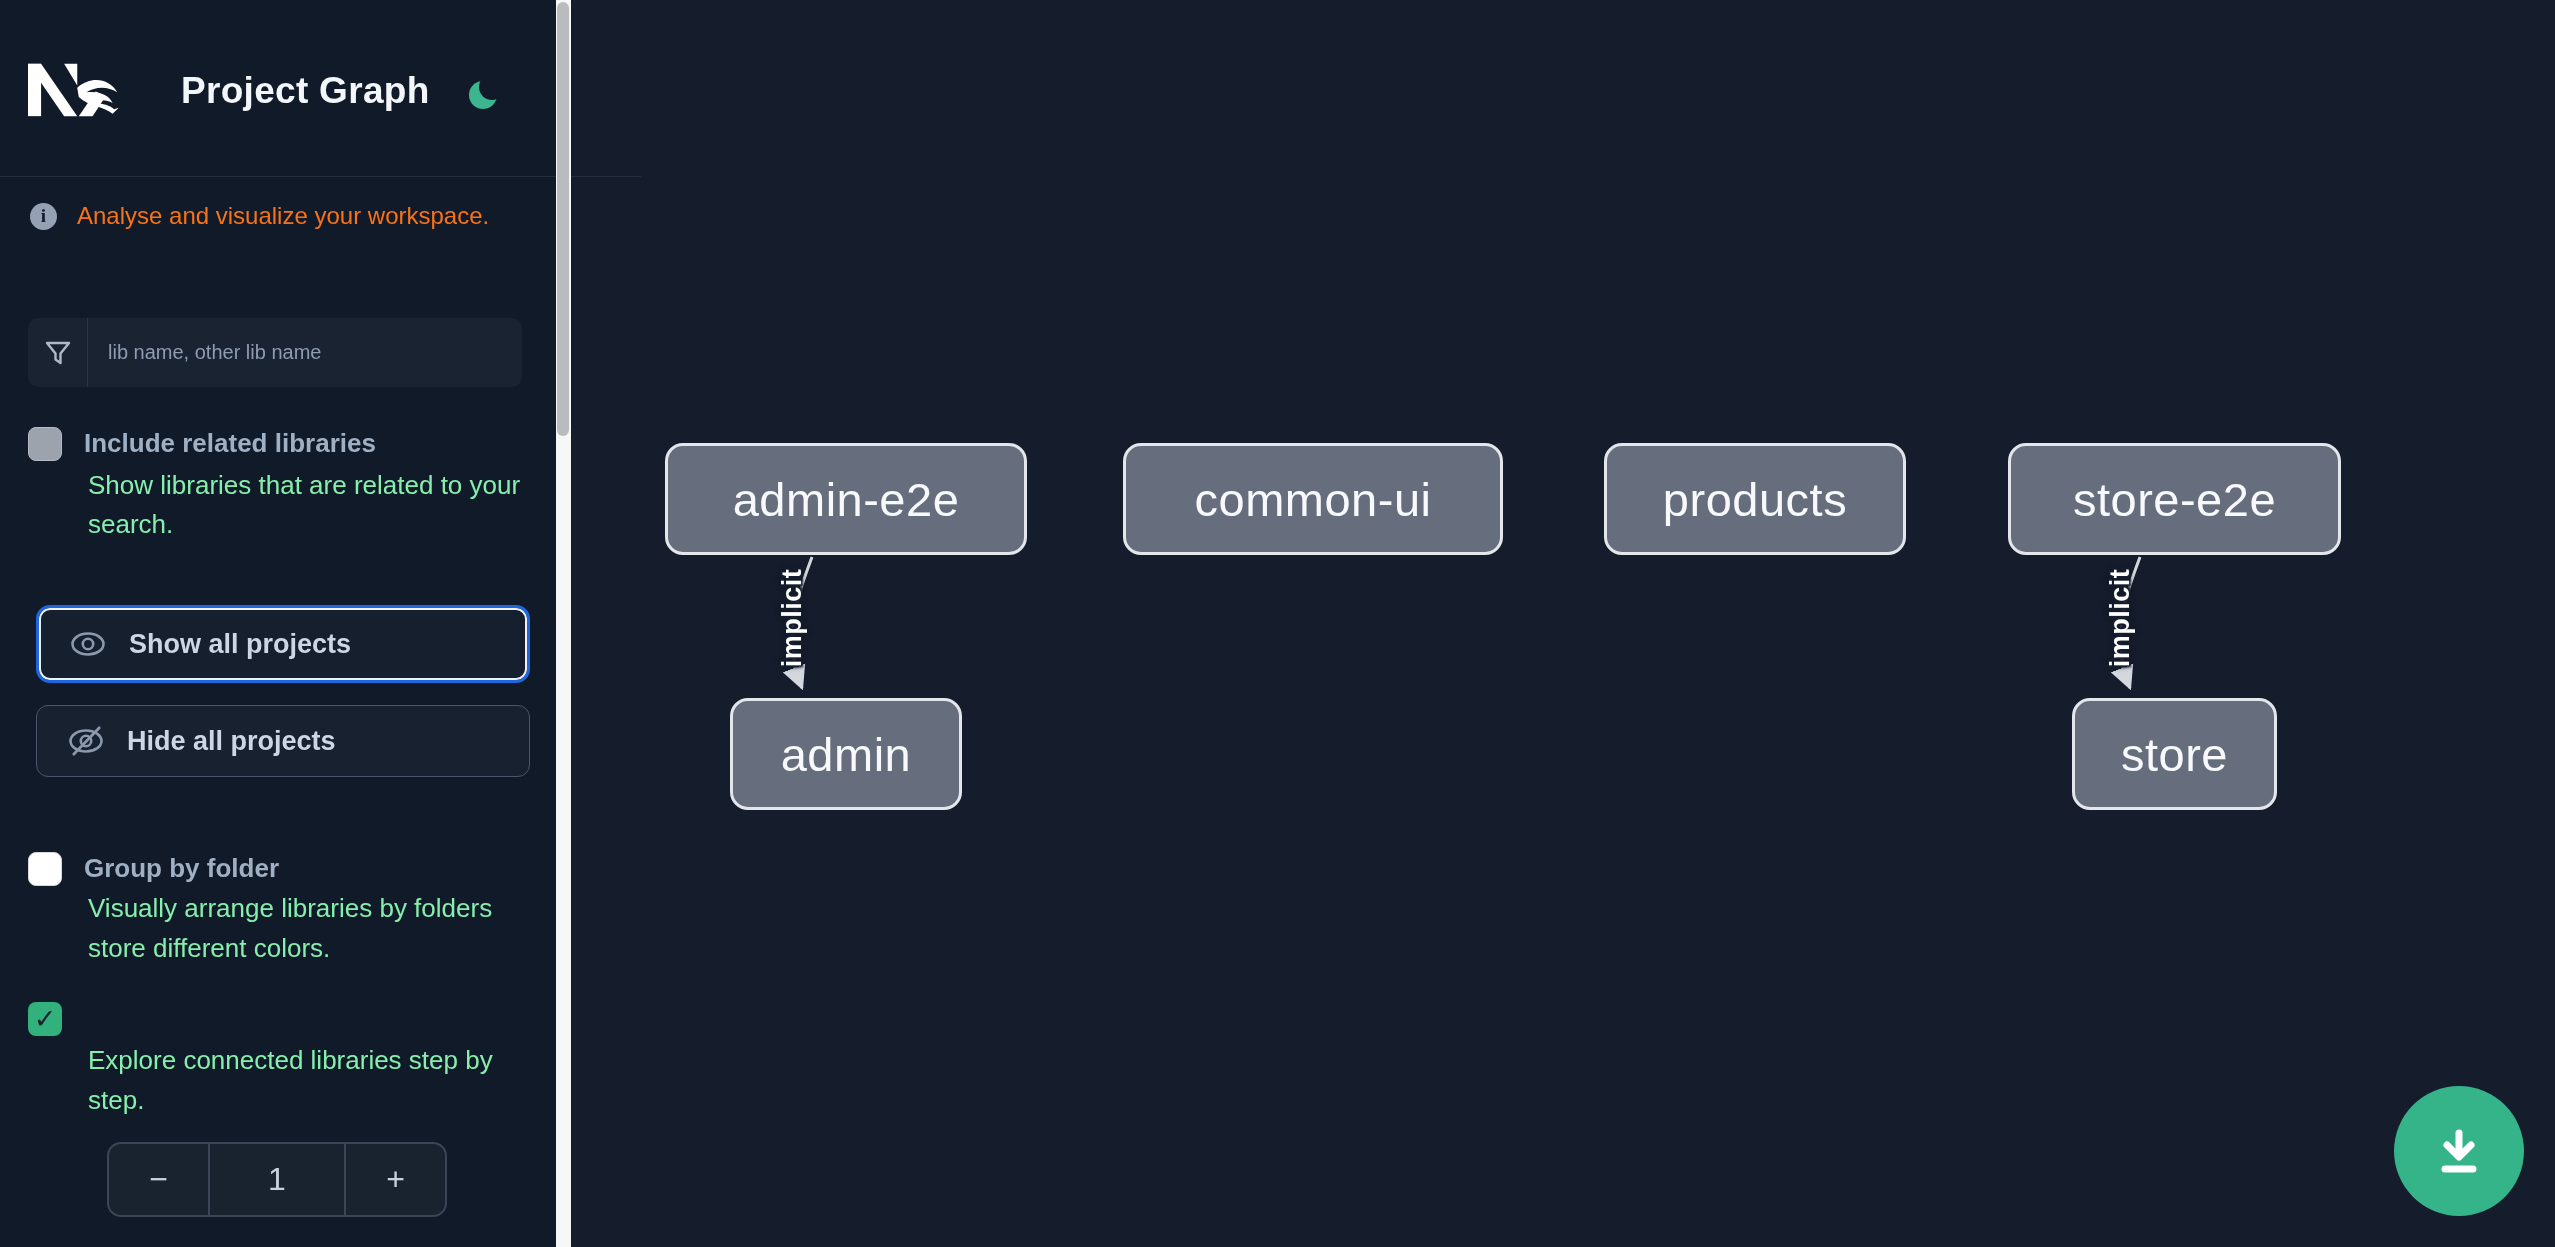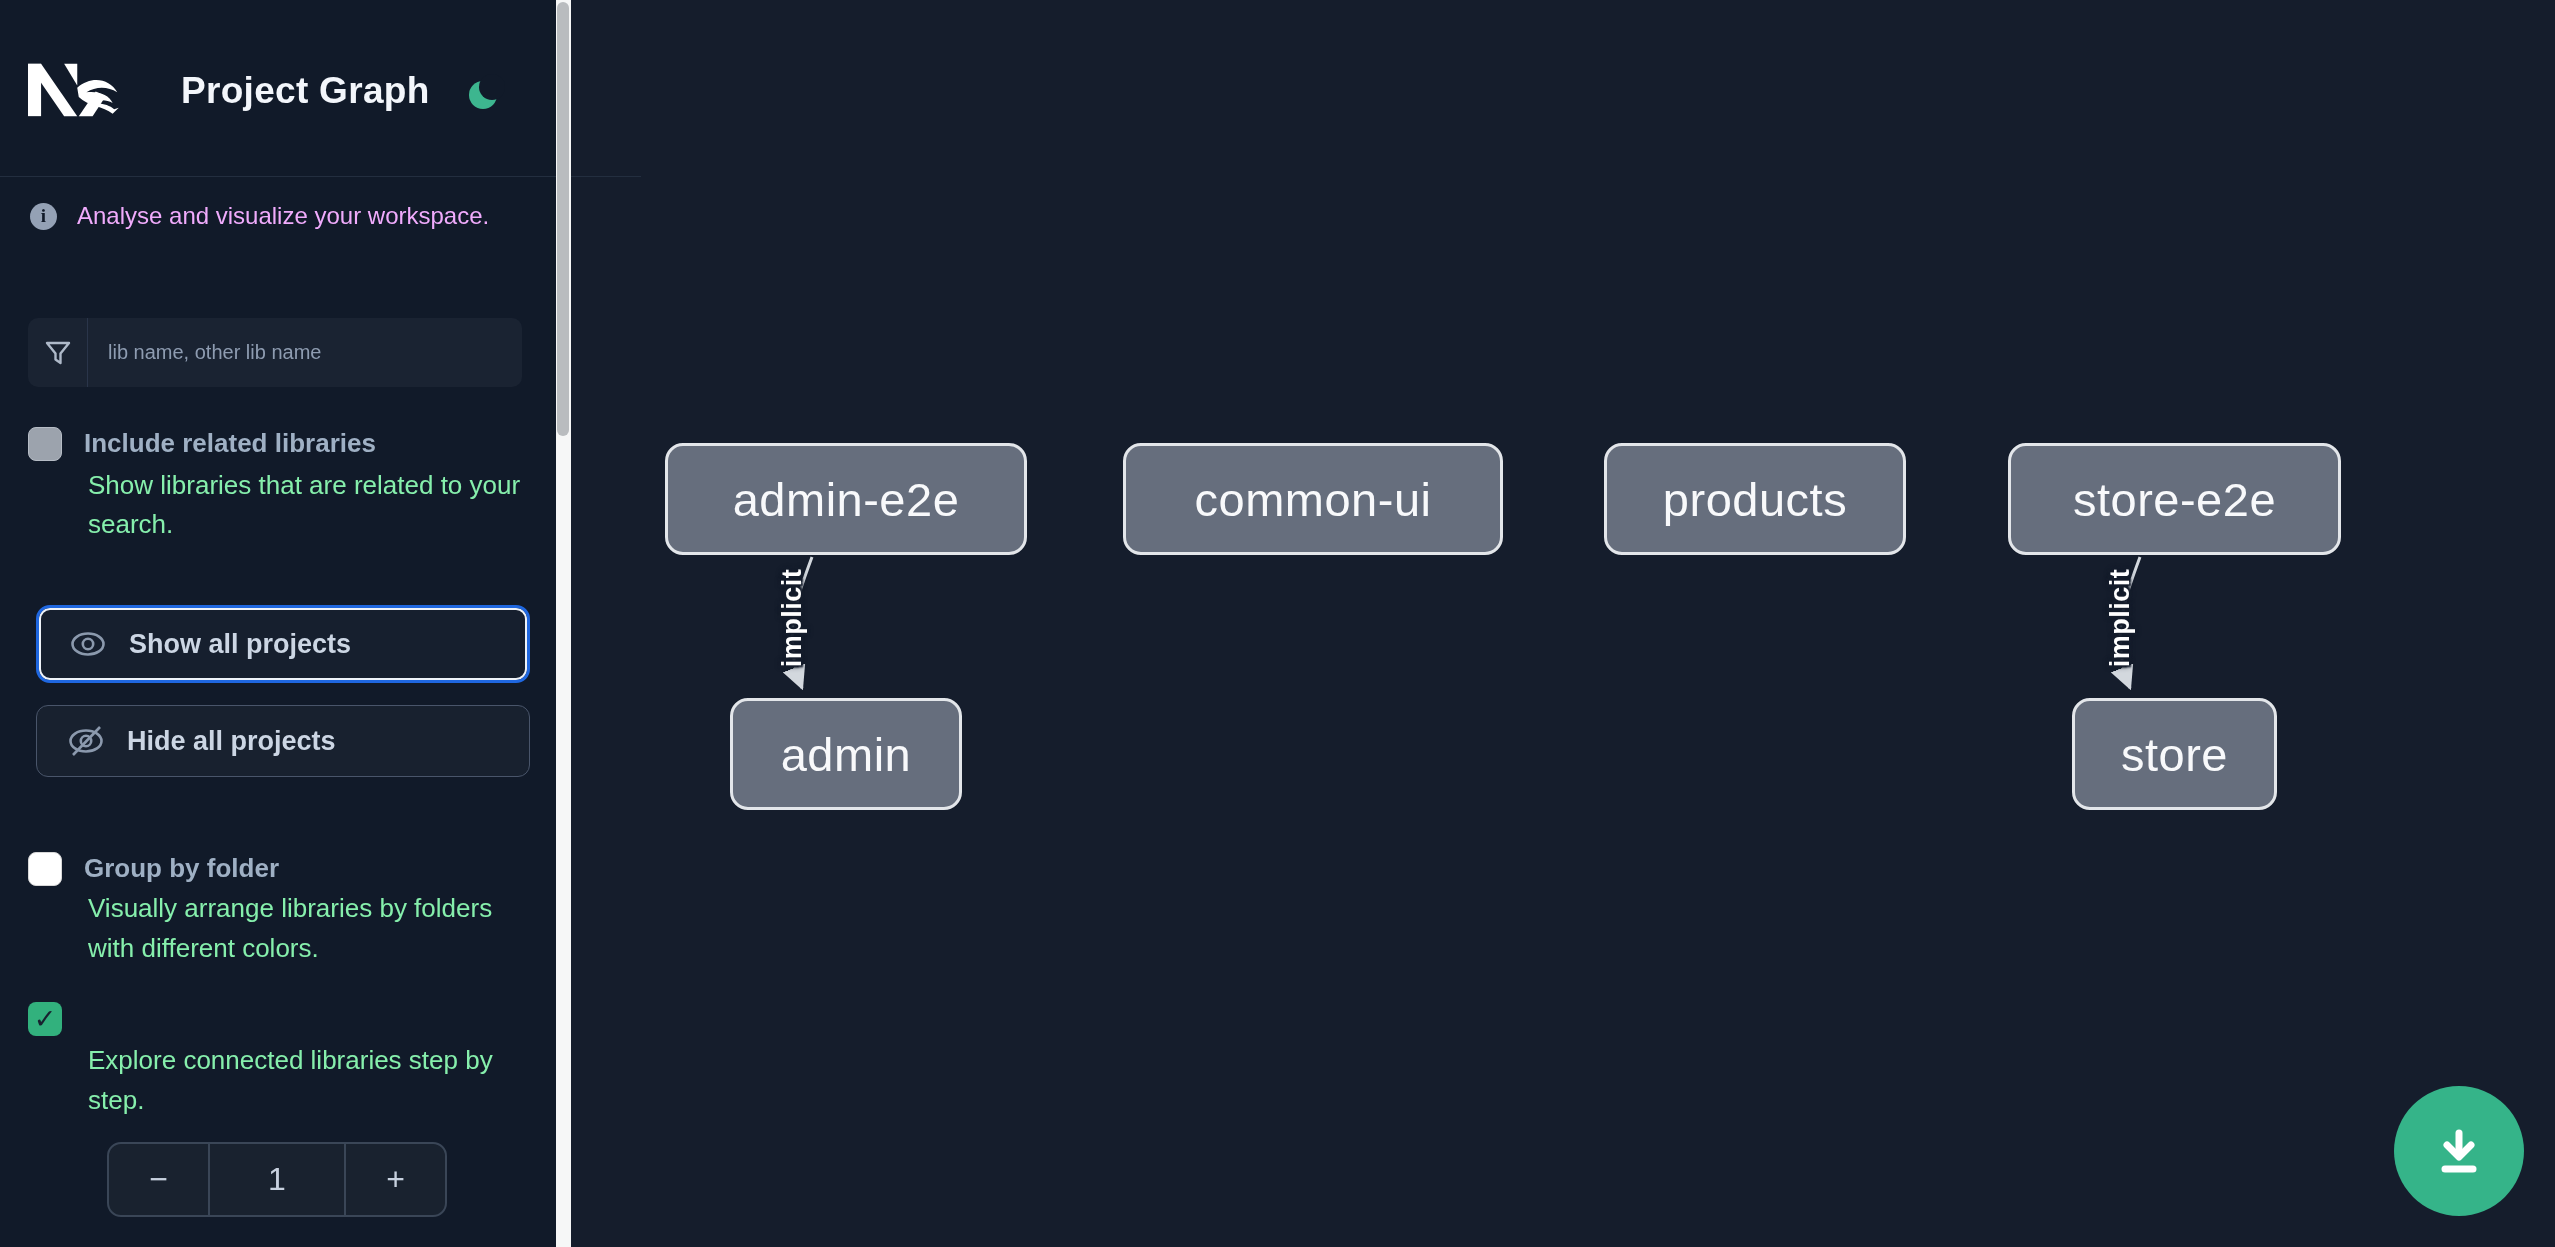--- a/index.html
+++ b/index.html
@@ -11,21 +11,21 @@
   .sidebar { position:absolute; left:0; top:0; width:556px; height:1247px; background:#111a29; }
   .sb-header { position:absolute; left:0; top:0; width:641px; height:177px; border-bottom:1px solid #232e3f;text-align:right; }
   .nx-logo { position:absolute; left:28px; top:60px; width:100px; height:60px; }
   .app-title { position:absolute; left:181px; top:70px; font-size:37px; font-weight:700; color:#f3f6fb; letter-spacing:.3px; }
   .theme-toggle { position:absolute; left:466px; top:74px; width:40px; height:40px; cursor:pointer; background:none; border:none; }
 
   .tagline-row { position:absolute; left:30px; top:202px; display:flex; align-items:center; gap:20px; }
   .info-icon { width:27px; height:27px; border-radius:50%; background:#94a1b5; color:#111a29;
                display:flex; align-items:center; justify-content:center; font-size:19px; font-weight:700;
                font-family:"Liberation Serif","DejaVu Serif",serif; flex:0 0 auto; }
-  .tagline { font-size:24px; color:#f0abfc; }
+  .tagline { font-size:24px; color:#f97316; }
 
   .filter-box { position:absolute; left:28px; top:318px; width:494px; height:69px; background:#1a2332;
                 border-radius:10px; display:flex; align-items:stretch; overflow:hidden; }
   .filter-icon-cell { width:60px; display:flex; align-items:center; justify-content:center;
                       border-right:1px solid #2a354a; flex:0 0 auto; }
   .filter-box input { flex:1; background:transparent; border:none; outline:none; padding:0 10px 0 20px;
                       font-size:20px; color:#cdd6e4; font-family:inherit; }
   .filter-box input::placeholder { color:#8e9cb1; opacity:1; }
 
   .checkbox { position:absolute; width:34px; height:34px; border-radius:8px; cursor:pointer; }
@@ -157,21 +157,21 @@
       <svg width="38" height="34" viewBox="0 0 38 34" fill="none" stroke="#8b99ad" stroke-width="2.6">
         <ellipse cx="19" cy="17" rx="15.5" ry="10.5"></ellipse>
         <circle cx="19" cy="17" r="5.2"></circle>
         <line x1="33" y1="3" x2="6" y2="31"></line>
       </svg>
       <span class="btn-label">Hide all projects</span>
     </button>
 
     <div class="checkbox cb-white" style="left:28px; top:852px;"></div>
     <div class="opt-label" style="top:851px;">Group by folder</div>
-    <div class="opt-desc" style="top:888px;">Visually arrange libraries by folders with different colors.</div>
+    <div class="opt-desc" style="top:888px;">Visually arrange libraries by folders store different colors.</div>
 
     <div class="checkbox cb-checked" style="left:28px; top:1002px;">
       <span>✓</span>
     </div>
     <div class="opt-desc" style="top:1040px;">Explore connected libraries step by step.</div>
 
     <div class="stepper">
       <button class="cell step-dec">−</button>
       <div class="cell step-val">1</div>
       <button class="cell step-inc">+</button>

